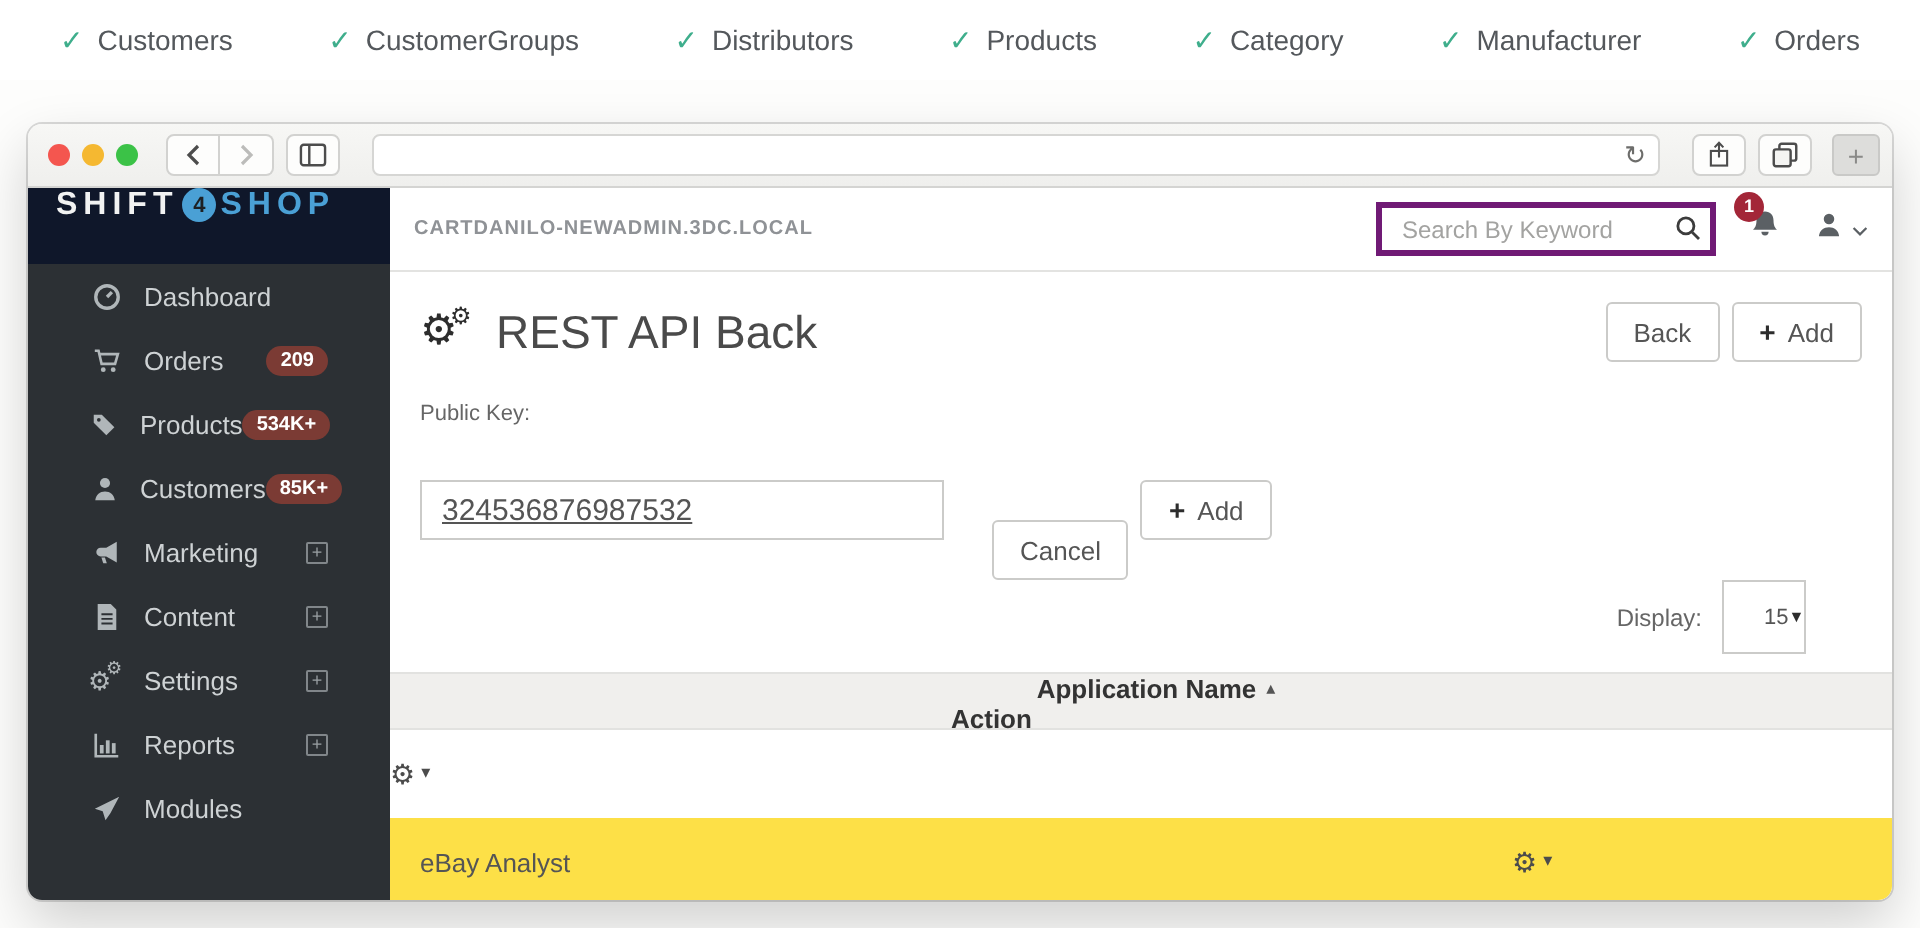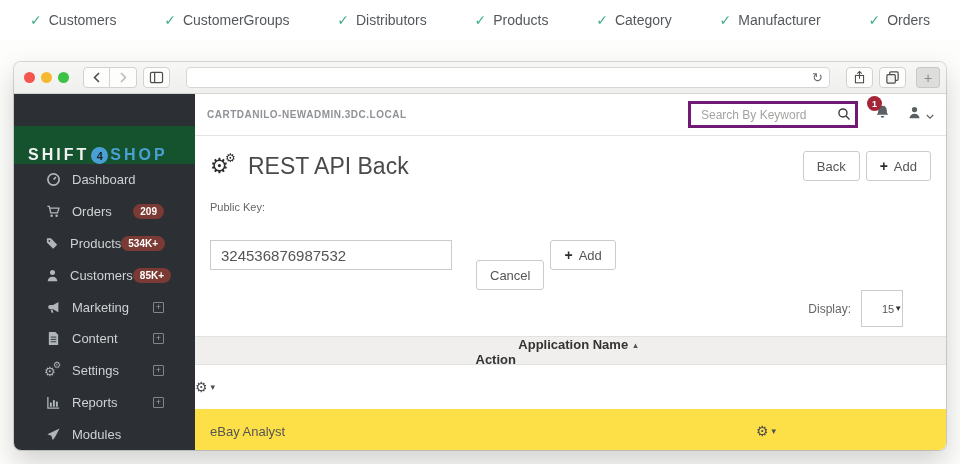--- a/index.html
+++ b/index.html
@@ -50,22 +50,22 @@
     width: 24px; height: 21px; background: #dddddb; border: 1px solid #c9c9c7;
     border-radius: 3px; color: #8a8a88; font-size: 14px; display: inline-flex;
     align-items: center; justify-content: center; margin: 0 6px 0 4px;
   }
 
   
   .admin { flex: 1; display: flex; min-height: 0; }
 
   .sidebar { width: 181px; flex: 0 0 181px; background: #2c3034; display: flex; flex-direction: column; }
   .logo {
-    height: 38px; flex: 0 0 38px; background: #14532d; display: flex; align-items: flex-end;
-    padding-left: 14px; font-weight: bold; font-size: 16px; letter-spacing: 3px; white-space: nowrap; margin-top: 32px;
+    height: 38px; flex: 0 0 38px; background: #0f172a; display: flex; align-items: flex-start;
+    padding-left: 14px; font-weight: bold; font-size: 16px; letter-spacing: 3px; white-space: nowrap;
   }
   .logo-shift { color: #f1f2f2; }
   .logo-4 {
     width: 17px; height: 17px; border-radius: 50%; background: #4aa0d5; color: #1d2124;
     display: inline-flex; align-items: center; justify-content: center;
     font-size: 11px; letter-spacing: 0; margin: 0 2px; flex: 0 0 17px;
   }
   .logo-shop { color: #4aa0d5; }
   .nav-item { height: 32px; display: flex; align-items: center; padding: 0 31px; font-size: 13px; color: #ced2d4; cursor: default; }
   .nav-icon { width: 17px; margin-right: 10px; color: #b0b6b9; display: inline-flex; justify-content: center; }
@@ -110,22 +110,22 @@
     background: #fff; border: 1px solid #cbcbc9; border-radius: 3px; height: 30px;
     padding: 0 13px; font-size: 13px; color: #555; display: inline-flex; align-items: center; gap: 6px;
     font-family: "Liberation Sans", sans-serif; cursor: pointer;
   }
   .btn .plus { font-weight: bold; font-size: 14px; color: #2d2d2d; }
 
   .pubkey-section { padding: 6px 15px 0; }
   .pubkey-label { display: block; font-size: 11px; color: #666; margin-bottom: 7px; }
   .pubkey-row { display: flex; align-items: center; }
   .pubkey-input {
-    width: 242px; height: 30px; border: 1px solid #cbcbc9; padding: 0 10px;
-    font-size: 15px; color: #555; outline: none; font-family: "Liberation Sans", sans-serif;
+    width: 262px; height: 30px; border: 1px solid #cbcbc9; padding: 0 10px;
+    font-size: 15px; color: #555; outline: none; font-family: "Liberation Sans", sans-serif; text-decoration: underline;
   }
   .pubkey-row .btn.cancel { margin-left: 24px; margin-top: 40px; }
   .pubkey-row .btn.add2 { margin-left: 6px; }
 
   .display-row { margin-top: auto; display: flex; justify-content: flex-end; align-items: center; gap: 10px; padding: 0 43px 9px 15px; }
   .display-label { font-size: 12px; color: #666; }
   .select-box {
     width: 42px; height: 37px; border: 1px solid #cbcbc9; background: #fff;
     display: flex; align-items: center; justify-content: space-between; padding: 0 20px;
     font-size: 11px; color: #555; cursor: pointer;

